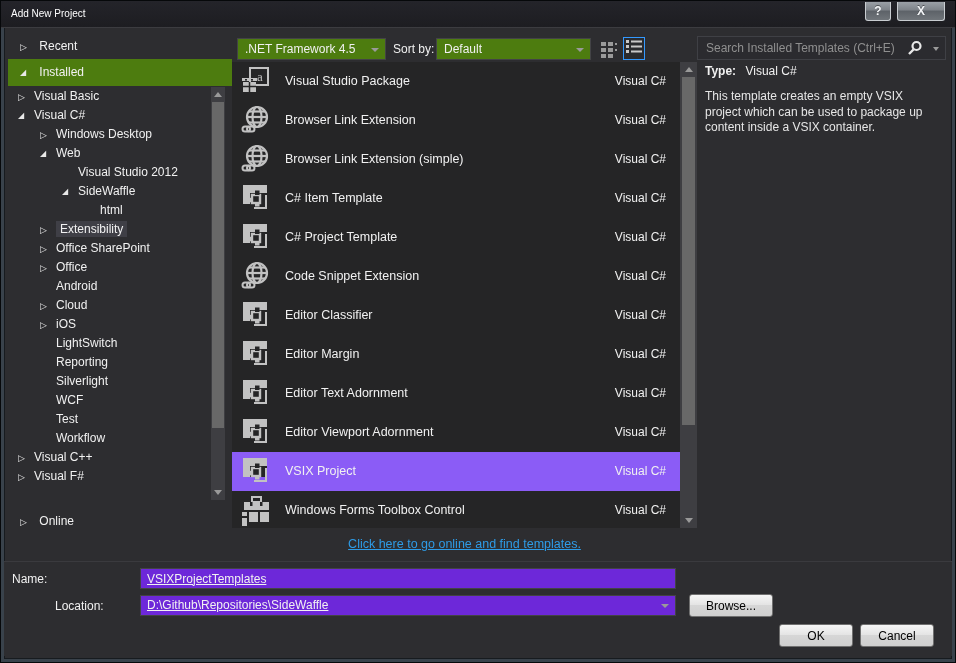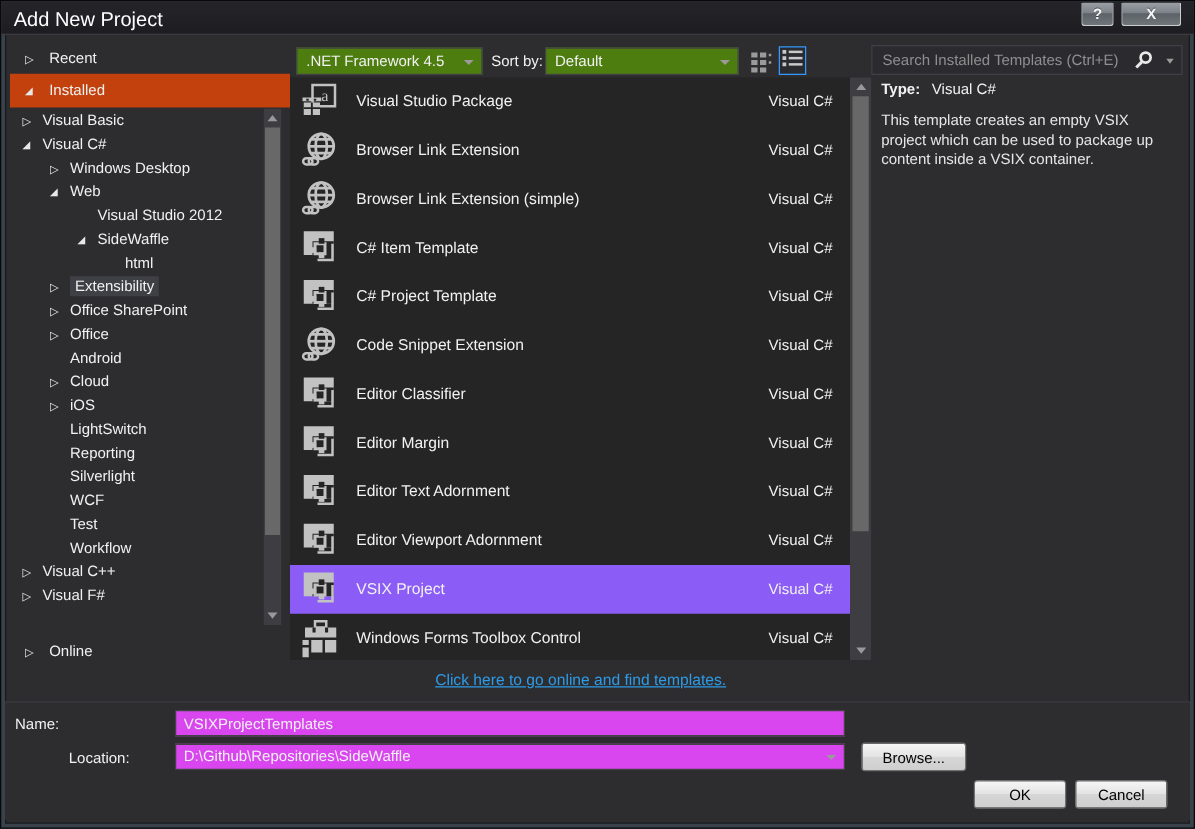--- a/index.html
+++ b/index.html
@@ -6,21 +6,21 @@
   *{box-sizing:border-box;}
   .window{
     position:relative;width:956px;height:663px;overflow:hidden;
     background:#2d2d30;
     font-family:"Liberation Sans",sans-serif;font-size:12px;color:#f1f1f1;
     box-shadow: inset 0 0 0 1px #06080a, inset 0 0 0 4px #39424b, inset 0 0 0 5px #171b1f;
   }
   
   .titlebar{position:absolute;left:1px;top:1px;right:1px;height:27px;
     background:linear-gradient(#24242a,#1d1d21);border-bottom:1px solid #3c3c40;}
-  .titlebar .title{position:absolute;left:10px;top:7px;color:#ffffff;font-size:16px;}
+  .titlebar .title{position:absolute;left:10px;top:7px;color:#ffffff;font-size:10px;}
   .tb-btn{position:absolute;top:1px;height:19px;border:1px solid #c9cdd1;border-top:none;
     border-radius:0 0 3px 3px;background:linear-gradient(#9aa0a6 0%,#7d8288 45%,#5d6268 50%,#70757a 100%);
     color:#f4f6f8;font-weight:bold;font-size:12px;text-align:center;line-height:18px;cursor:default;
     text-shadow:0 -1px 0 rgba(0,0,0,.45);padding:0;}
   .tb-help{right:64px;width:26px;}
   .tb-close{right:10px;width:48px;}
   
   .combo{position:absolute;height:22px;background:#4d7c0f;border:1px solid #434346;
     color:#f1f1f1;line-height:20px;padding:0 18px 0 7px;overflow:hidden;white-space:nowrap;}
   .combo .chev{position:absolute;right:6px;top:9px;width:0;height:0;
@@ -31,21 +31,21 @@
   .searchbox{position:absolute;left:697px;top:36px;width:249px;height:24px;
     background:#2b2b2f;border:1px solid #3f4045;}
   .searchbox input{position:absolute;left:6px;top:1px;width:195px;height:20px;border:none;outline:none;
     background:transparent;color:#e5e5e5;font-family:"Liberation Sans",sans-serif;font-size:12px;}
   .searchbox input::placeholder{color:#8f8f8f;}
   .searchbox .mag{position:absolute;right:22px;top:3px;}
   .searchbox .chev{position:absolute;right:6px;top:10px;width:0;height:0;
     border-left:3.5px solid transparent;border-right:3.5px solid transparent;border-top:4px solid #9a9a9a;}
   
   .side-header{position:absolute;left:8px;width:224px;height:26px;line-height:26px;padding-left:12px;}
-  .side-header.hilite{background:#c2410c;}
+  .side-header.hilite{background:#4d7c0f;}
   .tw{display:inline-block;width:16px;font-size:9px;color:#e8e8e8;}
   .arr-c::before{content:"▷";}
   .arr-e::before{content:"◢";font-size:8px;position:relative;top:-1px;}
   .tree{position:absolute;left:8px;top:87px;width:198px;height:413px;overflow:hidden;}
   .tree-row{height:19px;line-height:19px;white-space:nowrap;cursor:default;}
   .tree-label.selected{background:#3f3f46;padding:1px 4px;}
   
   .sb{position:absolute;background:#3e3e42;}
   .sb .thumb{position:absolute;background:#686868;}
   .tri{position:absolute;width:0;height:0;left:50%;transform:translateX(-50%);}
@@ -60,22 +60,22 @@
   .tpl-lang{position:absolute;right:14px;top:0;line-height:39px;font-size:12px;color:#f1f1f1;}
   .online-link{position:absolute;left:232px;top:537px;width:465px;text-align:center;
     color:#2E9BE6;text-decoration:underline;cursor:pointer;font-size:12.5px;}
   
   .infopane{position:absolute;left:705px;top:64px;width:240px;}
   .info-type b{font-weight:bold;}
   .info-desc{margin-top:11px;width:236px;line-height:15.5px;color:#e6e6e6;}
   
   .footer{position:absolute;left:4px;right:4px;top:561px;height:95px;border-top:1px solid #3a3a3e;background:#2d2d30;}
   .f-label{position:absolute;left:8px;color:#f1f1f1;}
-  .input-dark{position:absolute;background:#d946ef;border:1px solid #434346;color:#f1f1f1;
-    font-family:"Liberation Sans",sans-serif;font-size:12px;padding:0 6px;}
+  .input-dark{position:absolute;background:#6d28d9;border:1px solid #434346;color:#f1f1f1;
+    font-family:"Liberation Sans",sans-serif;font-size:12px;padding:0 6px;text-decoration:underline;}
   .btn{position:absolute;height:23px;background:linear-gradient(#f6f6f6,#e3e3e3 49%,#d6d6d6 50%,#cfcfcf);
     border:1px solid #707070;border-radius:3px;color:#000;font-family:"Liberation Sans",sans-serif;
     font-size:12px;text-align:center;line-height:21px;cursor:default;}
 </style>
 </head>
 <body>
 
 <div class="window">
 
   <div class="titlebar">

